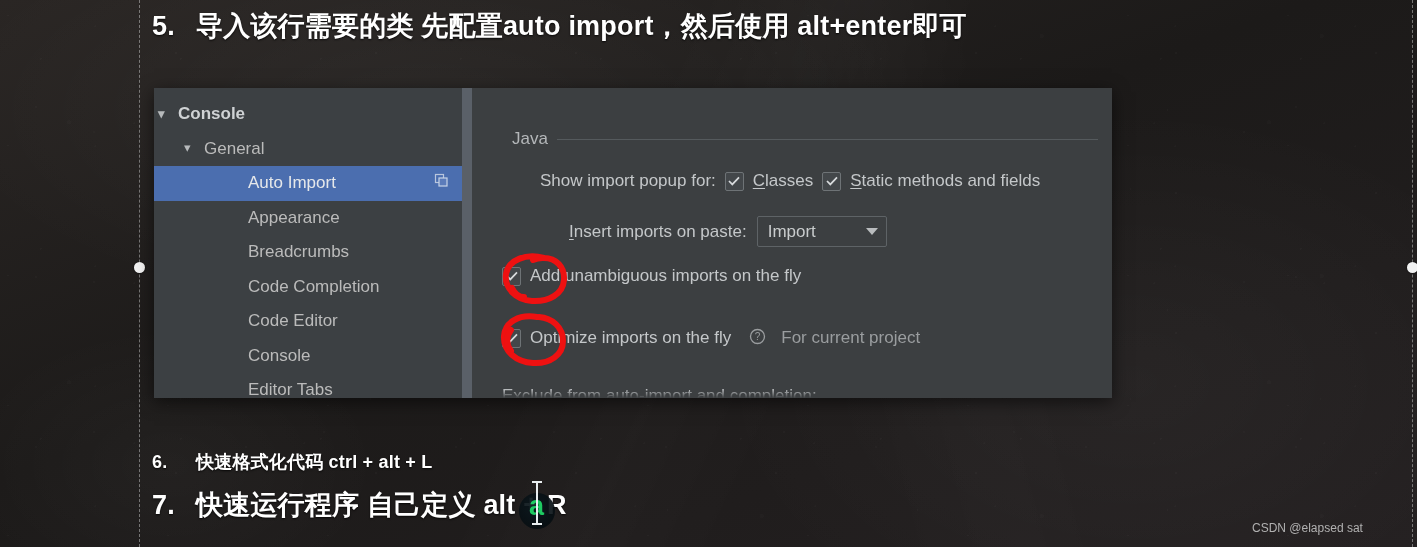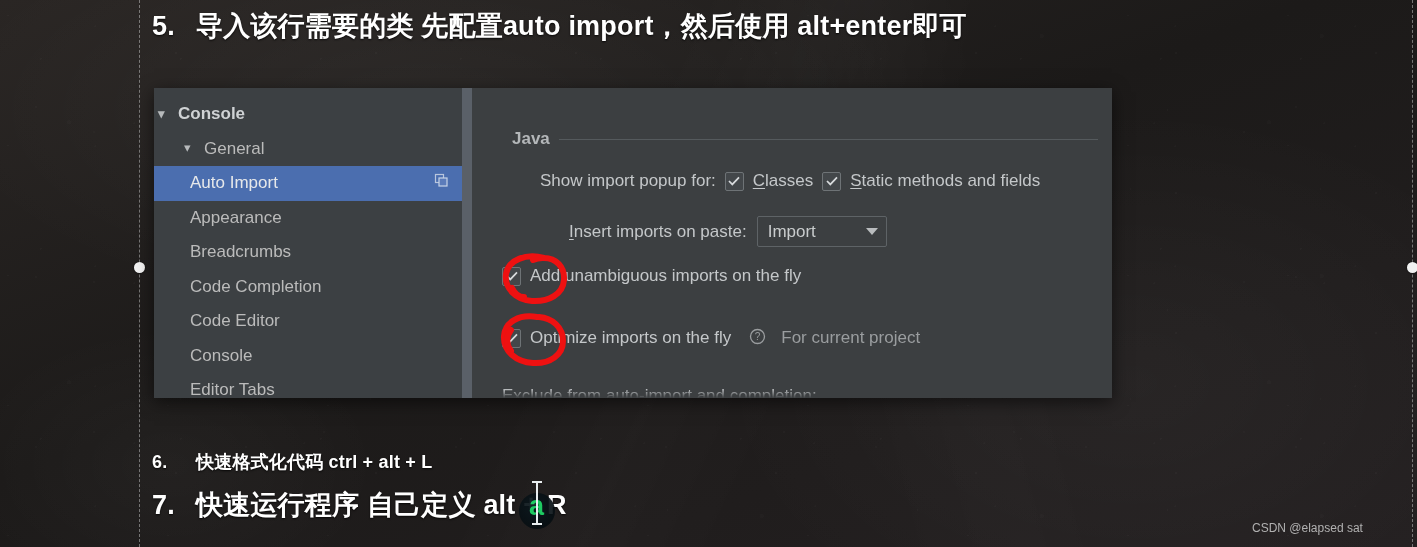--- a/index.html
+++ b/index.html
@@ -118,21 +118,21 @@
     height: 34.5px;
     display: flex;
     align-items: center;
     color: #bbbbbb;
     font-size: 17px;
     position: relative;
     white-space: nowrap;
   }
   .tree-row.depth0 { padding-left: 4px; }
   .tree-row.depth1 { padding-left: 30px; }
-  .tree-row.depth2 { padding-left: 36px; }
+  .tree-row.depth2 { padding-left: 94px; }
   .tree-row.selected {
     background: #4b6eaf;
     color: #e6e8ea;
   }
   .tree-row.bold { font-weight: bold; color: #cfd2d4; }
   .chev {
     display: inline-block;
     width: 18px;
     color: #b6b9bb;
     font-size: 13px;
@@ -149,21 +149,20 @@
   }
 
   
   .group-sep {
     position: absolute;
     left: 40px; top: 41px;
     right: 0;
     display: flex;
     align-items: center;
     gap: 9px;
-    font-weight: bold;
   }
   .group-sep .gs-label {
     color: #b4b7b9;
     font-size: 17px;
   }
   .group-sep .gs-line {
     flex: 1 1 auto;
     height: 1px;
     background: #555a5d;
     margin-right: 14px;

